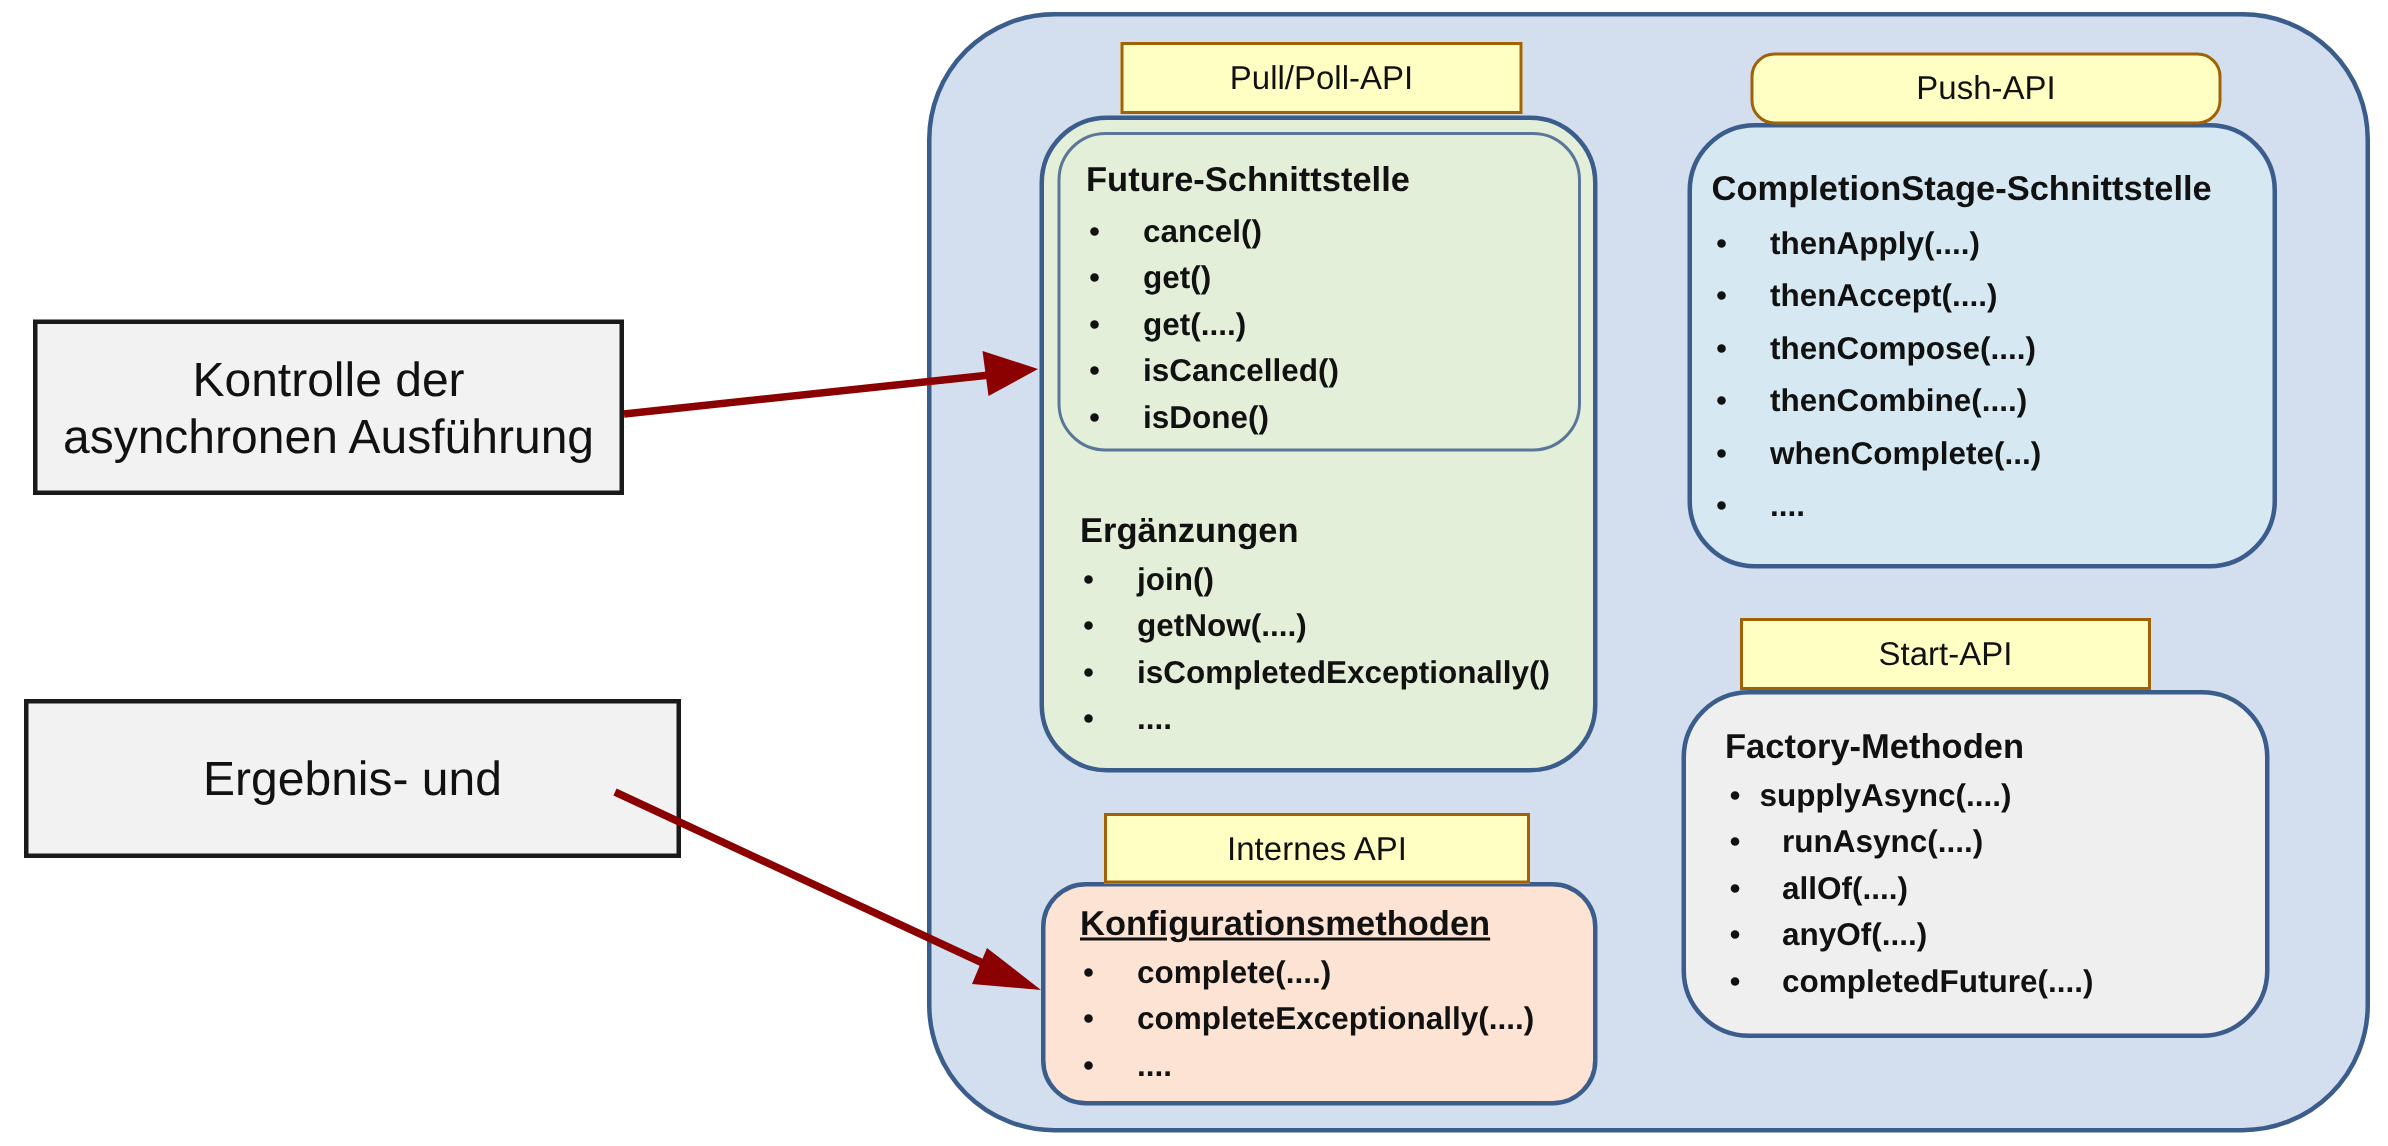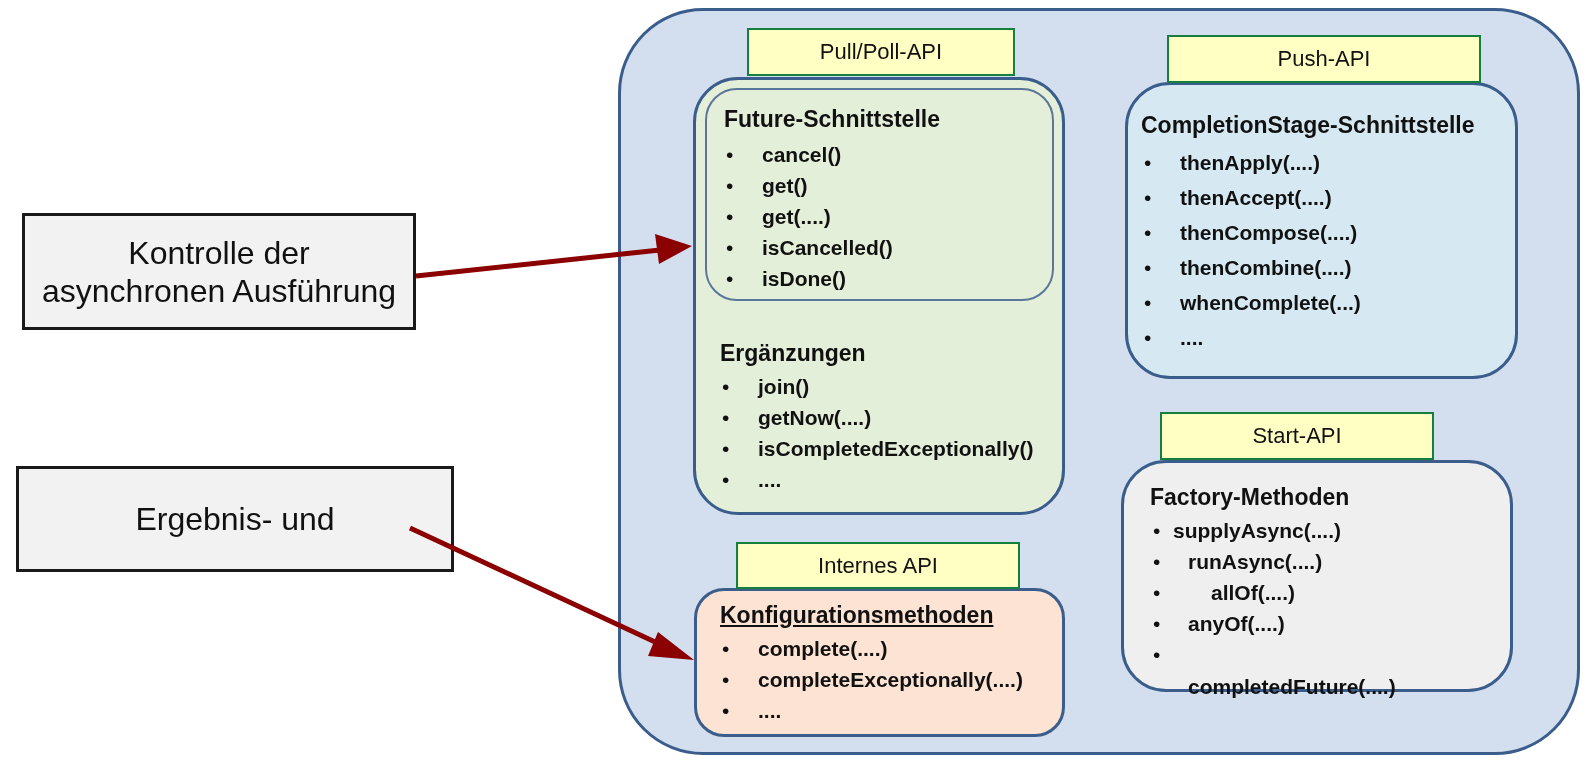--- a/index.html
+++ b/index.html
@@ -1,21 +1,21 @@
 <!DOCTYPE html>
 <html><head>
 <meta charset="utf-8">
 <style>
   html, body { margin:0; padding:0; background:#ffffff; }
   body { width:1592px; height:764px; position:relative; overflow:hidden;
          font-family:"Liberation Sans", sans-serif; color:#111; }
   .abs { position:absolute; box-sizing:border-box; }
   .outer { left:618px; top:8px; width:962px; height:747px; background:#d3dfee;
            border:3px solid #3b5d8c; border-radius:85px; }
-  .label { background:#ffffc4; border:2px solid #15803d; font-size:22px;
+  .label { background:#ffffc4; border:2px solid #a16207; font-size:22px;
            display:flex; align-items:center; justify-content:center; color:#111; }
   .panel { border:3px solid #3b5d8c; border-radius:45px; }
   .green { background:#e4efd9; }
   .blue  { background:#d6e9f2; }
   .grey  { background:#efefef; }
   .peach { background:#fce3d4; }
   .inner { background:#e4efd9; border:2px solid #5a7698; border-radius:32px; }
   .title { font-weight:bold; font-size:23px; position:absolute; white-space:nowrap; }
   ul.items { position:absolute; list-style:none; margin:0; padding:0; font-size:21px; }
   ul.items li { position:relative; white-space:nowrap; height:31px; line-height:31px; }
@@ -84,21 +84,21 @@
       <span class="bullet">•</span>
       <span class="txt">isCompletedExceptionally()</span>
     </li>
   <li>
       <span class="bullet">•</span>
       <span class="txt">....</span>
     </li>
 </ul>
 
 <div class="abs panel blue" style="left:1125px;top:82px;width:393px;height:297px;"></div>
-<div class="abs label" style="left:1167px;top:35px;width:314px;height:48px;">Push-API</div>
+<div class="abs label" style="left:1167px;top:35px;width:314px;height:48px;border-radius:16px;">Push-API</div>
 <div class="title" style="left:1141px;top:112px;">CompletionStage-Schnittstelle</div>
 <ul class="items" style="left:1144px;top:145px;">
   <li style="height:35px;line-height:35px;">
       <span class="bullet">•</span>
       <span class="txt">thenApply(....)</span>
     </li>
   <li style="height:35px;line-height:35px;">
       <span class="bullet">•</span>
       <span class="txt">thenAccept(....)</span>
     </li>
@@ -127,29 +127,29 @@
   <li>
       <span class="bullet">•</span>
       <span class="txt" style="left:20px;">supplyAsync(....)</span>
     </li>
   <li>
       <span class="bullet">•</span>
       <span class="txt" style="left:35px;">runAsync(....)</span>
     </li>
   <li>
       <span class="bullet">•</span>
-      <span class="txt" style="left:35px;margin-left:23px;">allOf(....)</span>
+      <span class="txt" style="left:35px;">allOf(....)</span>
     </li>
   <li>
       <span class="bullet">•</span>
       <span class="txt" style="left:35px;">anyOf(....)</span>
     </li>
   <li>
       <span class="bullet">•</span>
-      <span class="txt" style="left:35px;margin-top:32px;">completedFuture(....)</span>
+      <span class="txt" style="left:35px;">completedFuture(....)</span>
     </li>
 </ul>
 
 <div class="abs panel peach" style="left:694px;top:588px;width:371px;height:149px;border-radius:30px;"></div>
 <div class="abs label" style="left:736px;top:542px;width:284px;height:47px;">Internes API</div>
 <div class="title" style="left:720px;top:602px;text-decoration:underline;">Konfigurationsmethoden</div>
 <ul class="items" style="left:722px;top:633px;">
   <li>
       <span class="bullet">•</span>
       <span class="txt">complete(....)</span>

